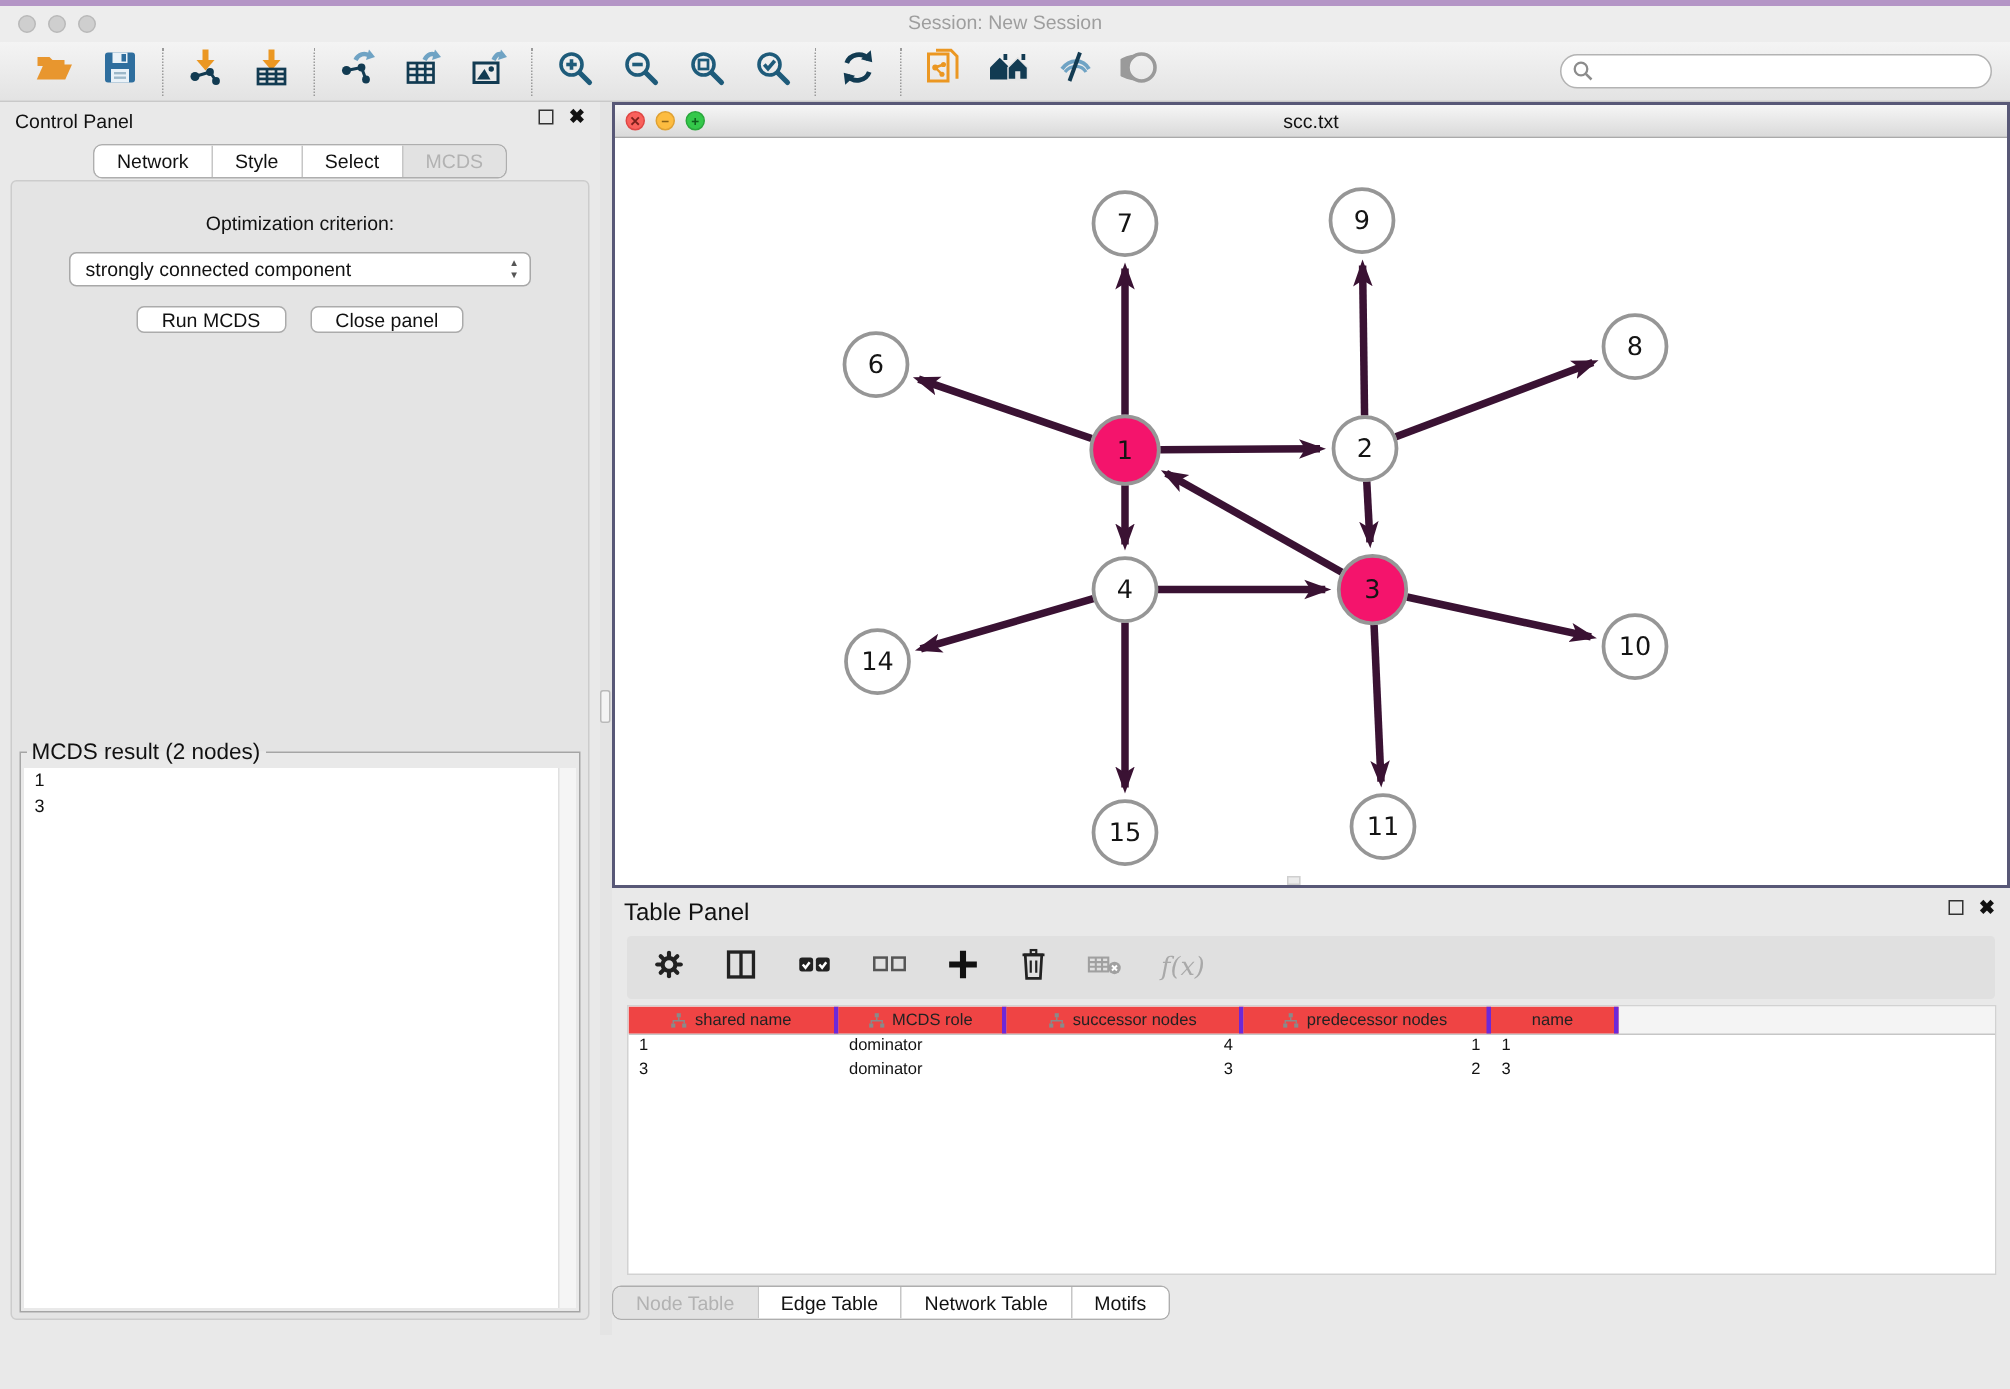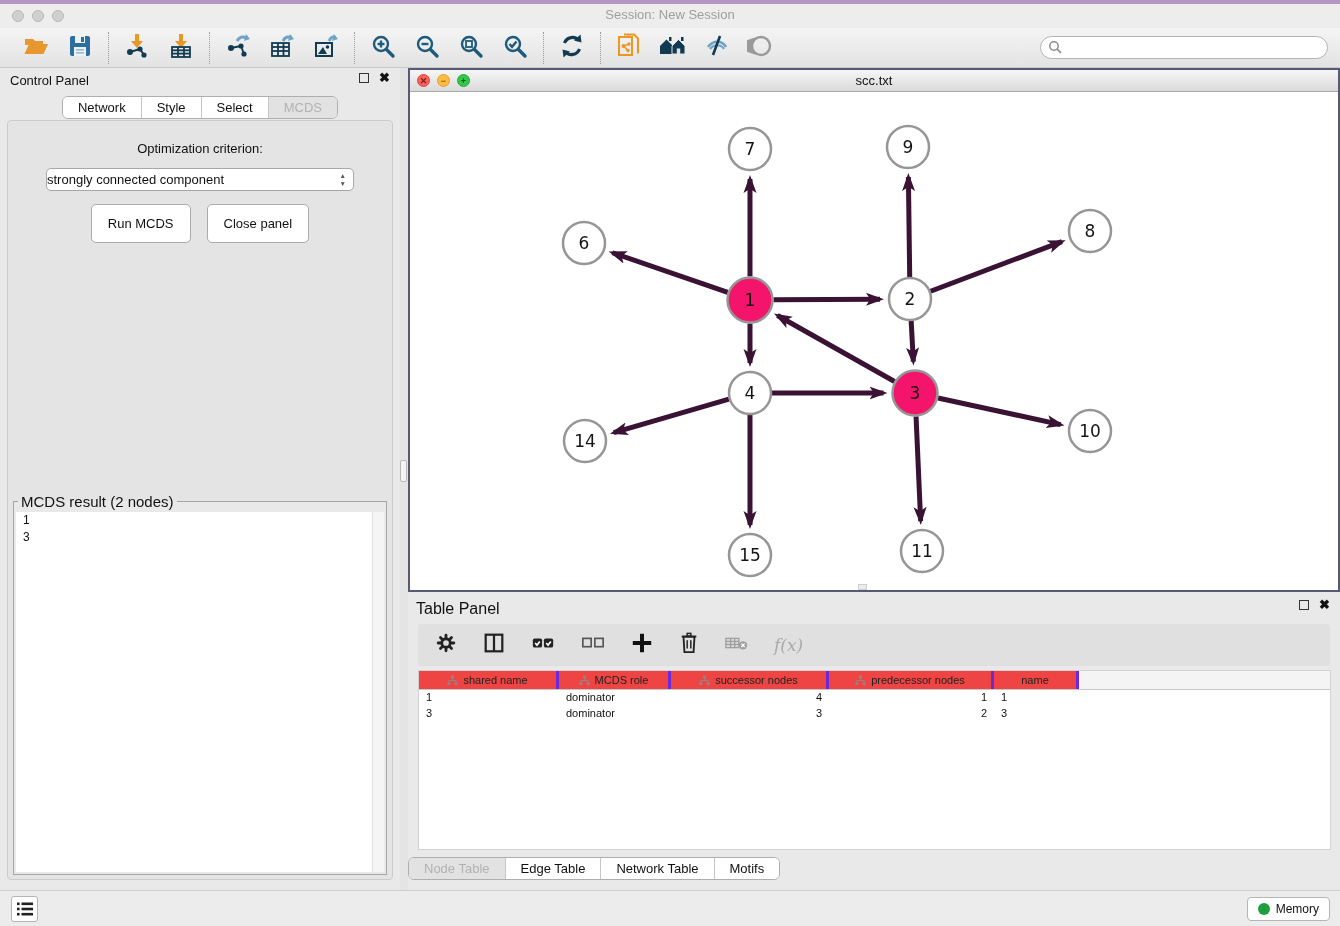--- a/index.html
+++ b/index.html
@@ -38,25 +38,25 @@
   .cp-tabs { position:absolute; left:0; top:28px; width:100%; display:flex; justify-content:center; }
   .seg { display:inline-flex; border:1px solid #aeaeae; border-radius:6px; overflow:hidden; background:#fff; }
   .seg .tab { padding:3px 15px; font-size:13px; color:#111; border-left:1px solid #c6c6c6; background:#fff; }
   .seg .tab:first-child { border-left:none; }
   .seg .tab.active { background:#e2e2e2; color:#b2b2b2; }
   .cp-inner { position:absolute; left:7px; right:7px; top:52px; bottom:10px;
     background:#e4e4e4; border:1px solid #cscsc; border:1px solid #cccccc; border-radius:4px; }
   .opt-label { text-align:center; margin-top:20px; font-size:13px; color:#111; }
   .criterion { position:relative; margin:12px auto 0; width:308px; height:23px; background:#fff;
     border:1px solid #a8a8a8; border-radius:5px; font-size:13px; color:#111;
-    display:flex; align-items:center; }
+    display:flex; align-items:center; padding-left:10px; }
   .stepper { position:absolute; right:7px; top:3px; display:flex; flex-direction:column;
     font-size:6.5px; color:#555; line-height:8px; }
   .btn-row { display:flex; justify-content:center; gap:16px; margin-top:13px; }
-  .aqua-btn { background:#fff; border:1px solid #ababab; border-radius:5px; height:39px;
+  .aqua-btn { background:#fff; border:1px solid #ababab; border-radius:5px; height:18px;
     padding:0 16px; font-size:13px; color:#111; font-family:"Liberation Sans",sans-serif; }
   .result-fieldset { position:absolute; left:5px; right:5px; top:372px; bottom:4px;
     border:1px solid #a5a5a5; background:#e9e9e9; padding:2px; }
   .result-fieldset legend { font-size:15px; color:#111; padding:0 3px; margin-left:2px; }
   .result-box { position:relative; width:100%; height:100%; background:#fff; overflow:hidden; }
   .result-line { font-size:12px; color:#111; line-height:17px; padding-left:7px; }
   .result-box .scroll-track { position:absolute; right:0; top:0; width:12px; height:100%;
     background:#f5f5f5; border-left:1px solid #e0e0e0; }
 
   
@@ -593,32 +593,14 @@
         <div class="seg">
           <div class="tab active">Node Table</div>
           <div class="tab">Edge Table</div>
           <div class="tab">Network Table</div>
           <div class="tab">Motifs</div>
         </div>
       </div>
     </div>
   </div>
 
-  <div class="statusbar">
-    <div class="list-btn">
-      <svg width="18" height="16" viewBox="0 0 18 16">
-          <g fill="#222">
-            <rect x="1" y="1.5" width="2.6" height="2.6"></rect>
-            <rect x="5.5" y="1.5" width="11.5" height="2.6"></rect>
-            <rect x="1" y="6.7" width="2.6" height="2.6"></rect>
-            <rect x="5.5" y="6.7" width="11.5" height="2.6"></rect>
-            <rect x="1" y="11.9" width="2.6" height="2.6"></rect>
-            <rect x="5.5" y="11.9" width="11.5" height="2.6"></rect>
-          </g>
-        </svg>
-    </div>
-    <div class="memory-btn">
-      <span class="mem-dot"></span>
-      <span>Memory</span>
-    </div>
-  </div>
 
 </div>
 
 </body></html>

